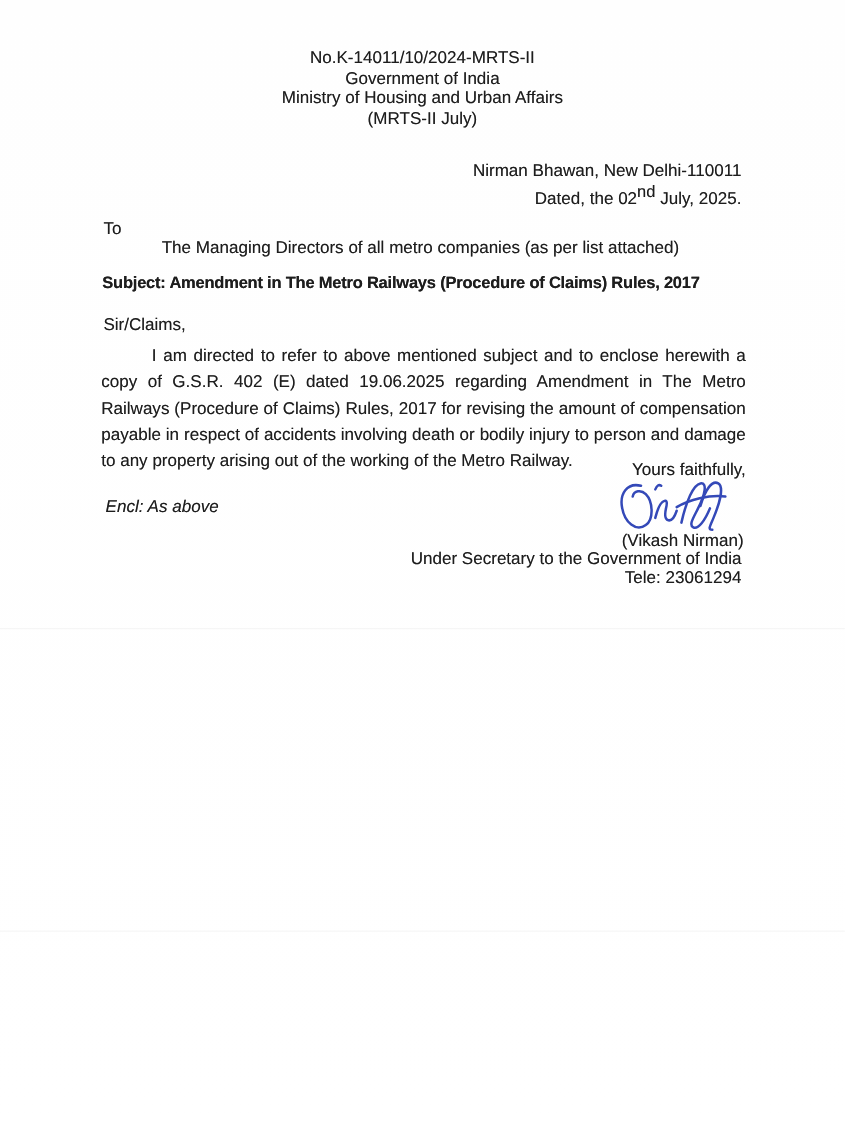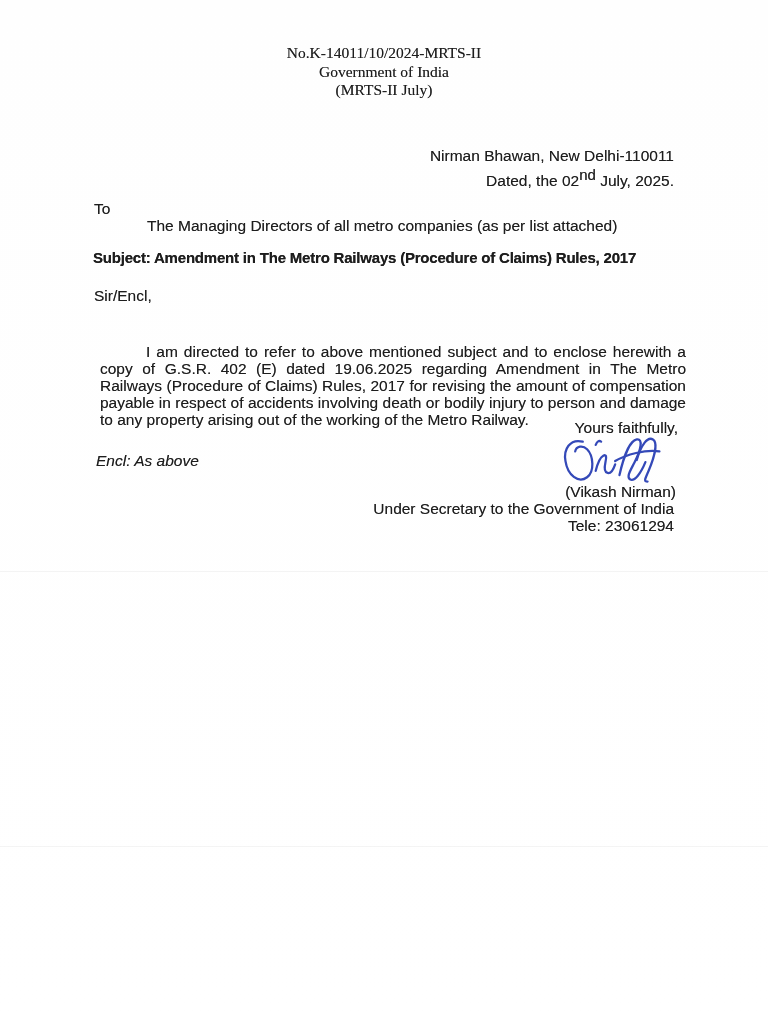--- a/index.html
+++ b/index.html
@@ -21,41 +21,40 @@
     font-size: 15.5px;
     line-height: 18.5px;
     color: #1d1d1d;
     text-shadow: 0 0 0.4px rgba(30,30,30,0.55);
     white-space: nowrap;
   }
   .center-block {
     left: 0; width: 768px; text-align: center;
   }
   .right-align { text-align: right; }
-  .ref-block { top: 44px; font-family: Liberation Serif, serif; }
+  .ref-block { top: 44px; }
   .ref-block div { line-height: 18.6px; }
   .date-block { top: 147px; right: 94px; }
   .date-block div { line-height: 18.8px; }
   .sup { font-size: 15px; vertical-align: 6px; letter-spacing: 0; }
   .to-label { top: 200px; left: 94px; }
   .recipient-line { top: 217px; left: 147px; }
   .subject-line {
     top: 249px; left: 93px; width: 600px;
     font-weight: bold; font-size: 15px; letter-spacing: -0.2px;
     text-shadow: 0 0 0.5px rgba(20,20,20,0.8);
   }
   .salutation { top: 287px; left: 94px; }
   .body-paragraph {
-    top: 312px; left: 100px; width: 586px;
+    top: 312px; left: 92px; width: 586px;
     white-space: normal;
     text-align: justify;
     text-indent: 46px;
-    line-height: 17px;
+    line-height: 24px;
     font-size: 15.5px;
-    margin-top: 31px;
   }
   .valediction { top: 419px; right: 90px; }
   .enclosure-note { top: 452px; left: 96px; font-style: italic; }
   .signature-wrap { position: absolute; top: 433px; left: 558px; width: 110px; height: 54px; }
   .sig-name { top: 483px; right: 92px; }
   .sig-designation { top: 500px; right: 94px; }
   .sig-tele { top: 517px; right: 94px; }
   .fold-line {
     position: absolute; left: 0; width: 768px; height: 1px;
     background: rgba(0,0,0,0.045);
@@ -64,34 +63,35 @@
   .fold-2 { top: 846px; }
 </style>
 </head>
 <body>
 
 <div class="page">
 
   <div class="txt center-block ref-block">
     <div>No.K-14011/10/2024-MRTS-II</div>
     <div>Government of India</div>
+    <div>Ministry of Housing and Urban Affairs</div>
     <div>(MRTS-II July)</div>
   </div>
 
   <div class="txt right-align date-block">
     <div>Nirman Bhawan, New Delhi-110011</div>
     <div><span>Dated, the 02</span><span class="sup">nd</span><span> July, 2025.</span></div>
   </div>
 
   <div class="txt to-label">To</div>
   <div class="txt recipient-line">The Managing Directors of all metro companies (as per list attached)</div>
 
   <div class="txt subject-line">Subject: Amendment in The Metro Railways (Procedure of Claims) Rules, 2017</div>
 
-  <div class="txt salutation">Sir/Encl,</div>
+  <div class="txt salutation">Sir/Claims,</div>
 
   <div class="txt body-paragraph">I am directed to refer to above mentioned subject and to enclose herewith a copy of G.S.R. 402 (E) dated 19.06.2025 regarding Amendment in The Metro Railways (Procedure of Claims) Rules, 2017 for revising the amount of compensation payable in respect of accidents involving death or bodily injury to person and damage to any property arising out of the working of the Metro Railway.</div>
 
   <div class="txt valediction">Yours faithfully,</div>
   <div class="txt enclosure-note">Encl: As above</div>
 
   <div class="signature-wrap">
     <svg width="110" height="54" viewBox="0 0 100 50">
       <g fill="none" stroke-width="2.1" stroke-linecap="round" stroke-linejoin="round" stroke="#3449b8">
         <path d="M22,8 C10,5 4,15 6,26 C8,39 18,47 26,41 C33,36 32,21 26,15 C22,11 16,12 15,17"></path>

